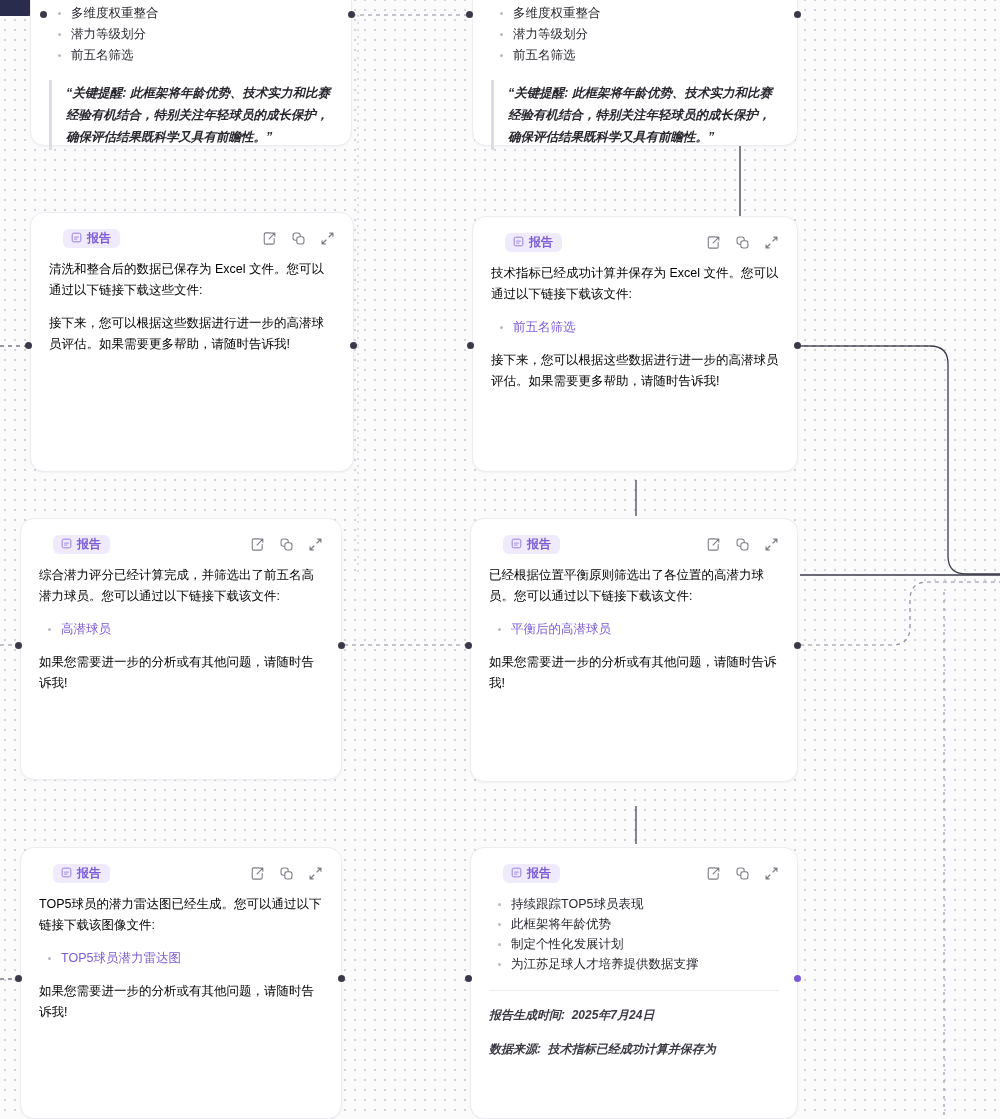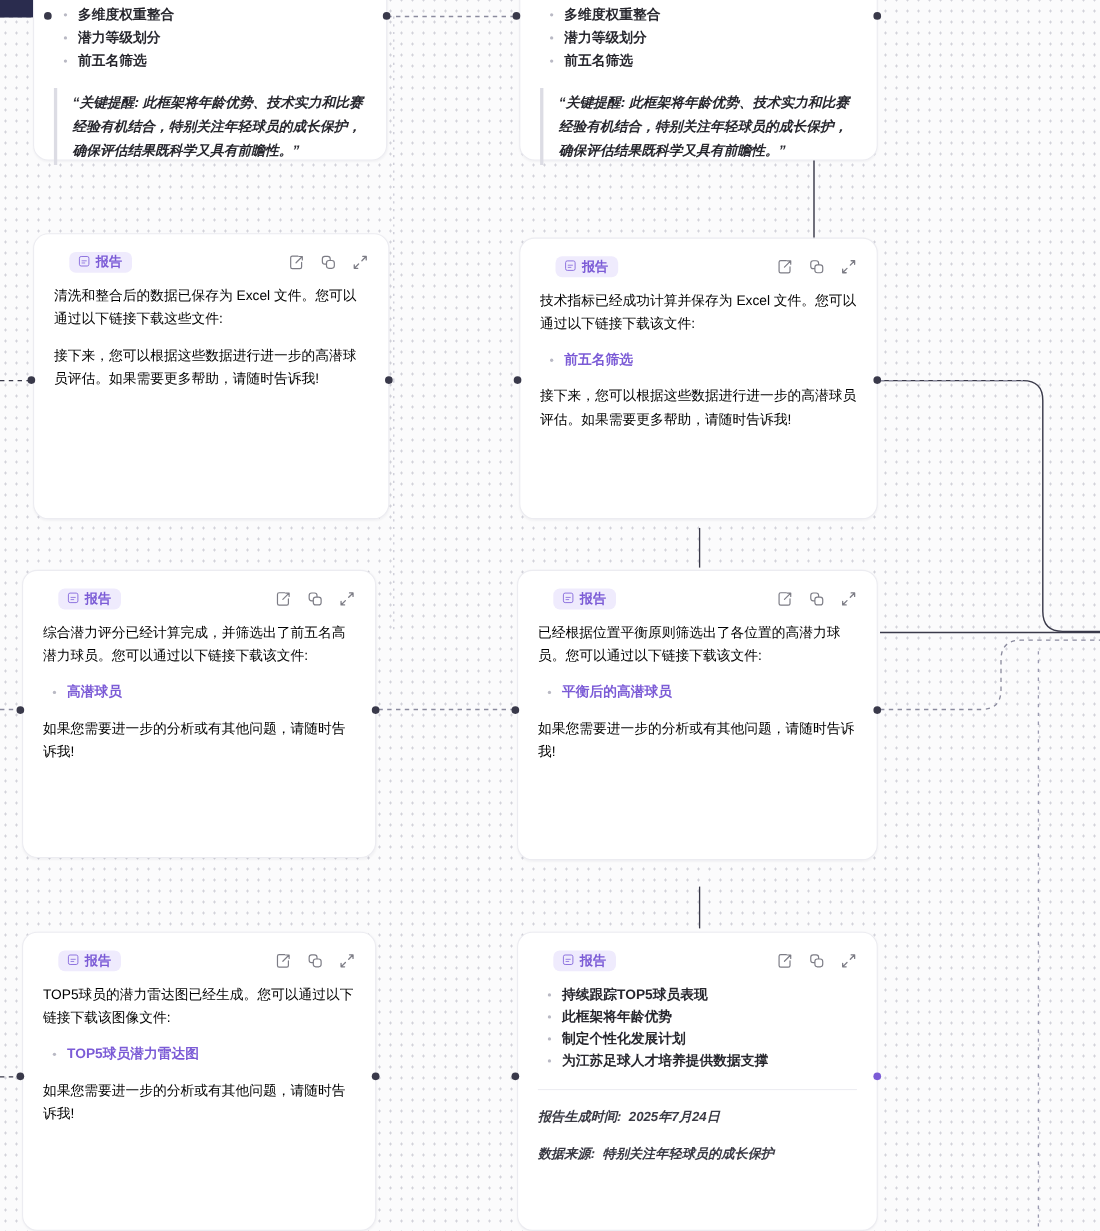--- a/index.html
+++ b/index.html
@@ -49,21 +49,21 @@
     margin-left:14px;
   }
   .badge .bicon{display:inline-block;width:11px;height:11px;}
   .head-actions{display:flex;align-items:center;gap:14px;}
   .head-actions .ico{width:15px;height:15px;display:block;opacity:.72;cursor:pointer;}
 
   .ptext{
     font-size:12.5px;color:#000000;line-height:21px;margin:0 0 12px 0;
   }
   .ptext.last{margin-bottom:0;}
-  ul.bul{margin:0 0 12px 0;padding:0 0 0 22px;list-style:none;font-weight:bold;}
+  ul.bul{margin:0 0 12px 0;padding:0 0 0 22px;list-style:none;}
   ul.bul li{
     font-size:12.5px;line-height:21px;color:#27272e;position:relative;
   }
   ul.bul li::before{
     content:"";position:absolute;left:-13px;top:9px;
     width:3px;height:3px;border-radius:50%;background:#b9b9c4;
   }
   ul.bul li.link{color:#7b5bd6;}
   ul.bul li.link span{cursor:pointer;}
   ul.bul.tight li{line-height:20px;}
@@ -392,18 +392,18 @@
       <li>制定个性化发展计划</li>
       <li>为江苏足球人才培养提供数据支撑</li>
     </ul>
     <hr class="sep">
     <p class="meta">
       <span>报告生成时间:</span>
       &nbsp;<span>2025年7月24日</span>
     </p>
     <p class="meta lastm">
       <span>数据来源:</span>
-      &nbsp;<span>特别关注年轻球员的成长保护</span>
+      &nbsp;<span>技术指标已经成功计算并保存为</span>
     </p>
   </div>
 </div>
 <div class="handle" style="left:465px;top:975px;"></div>
 <div class="handle purple" style="left:794px;top:975px;"></div>
 
 </body></html>

